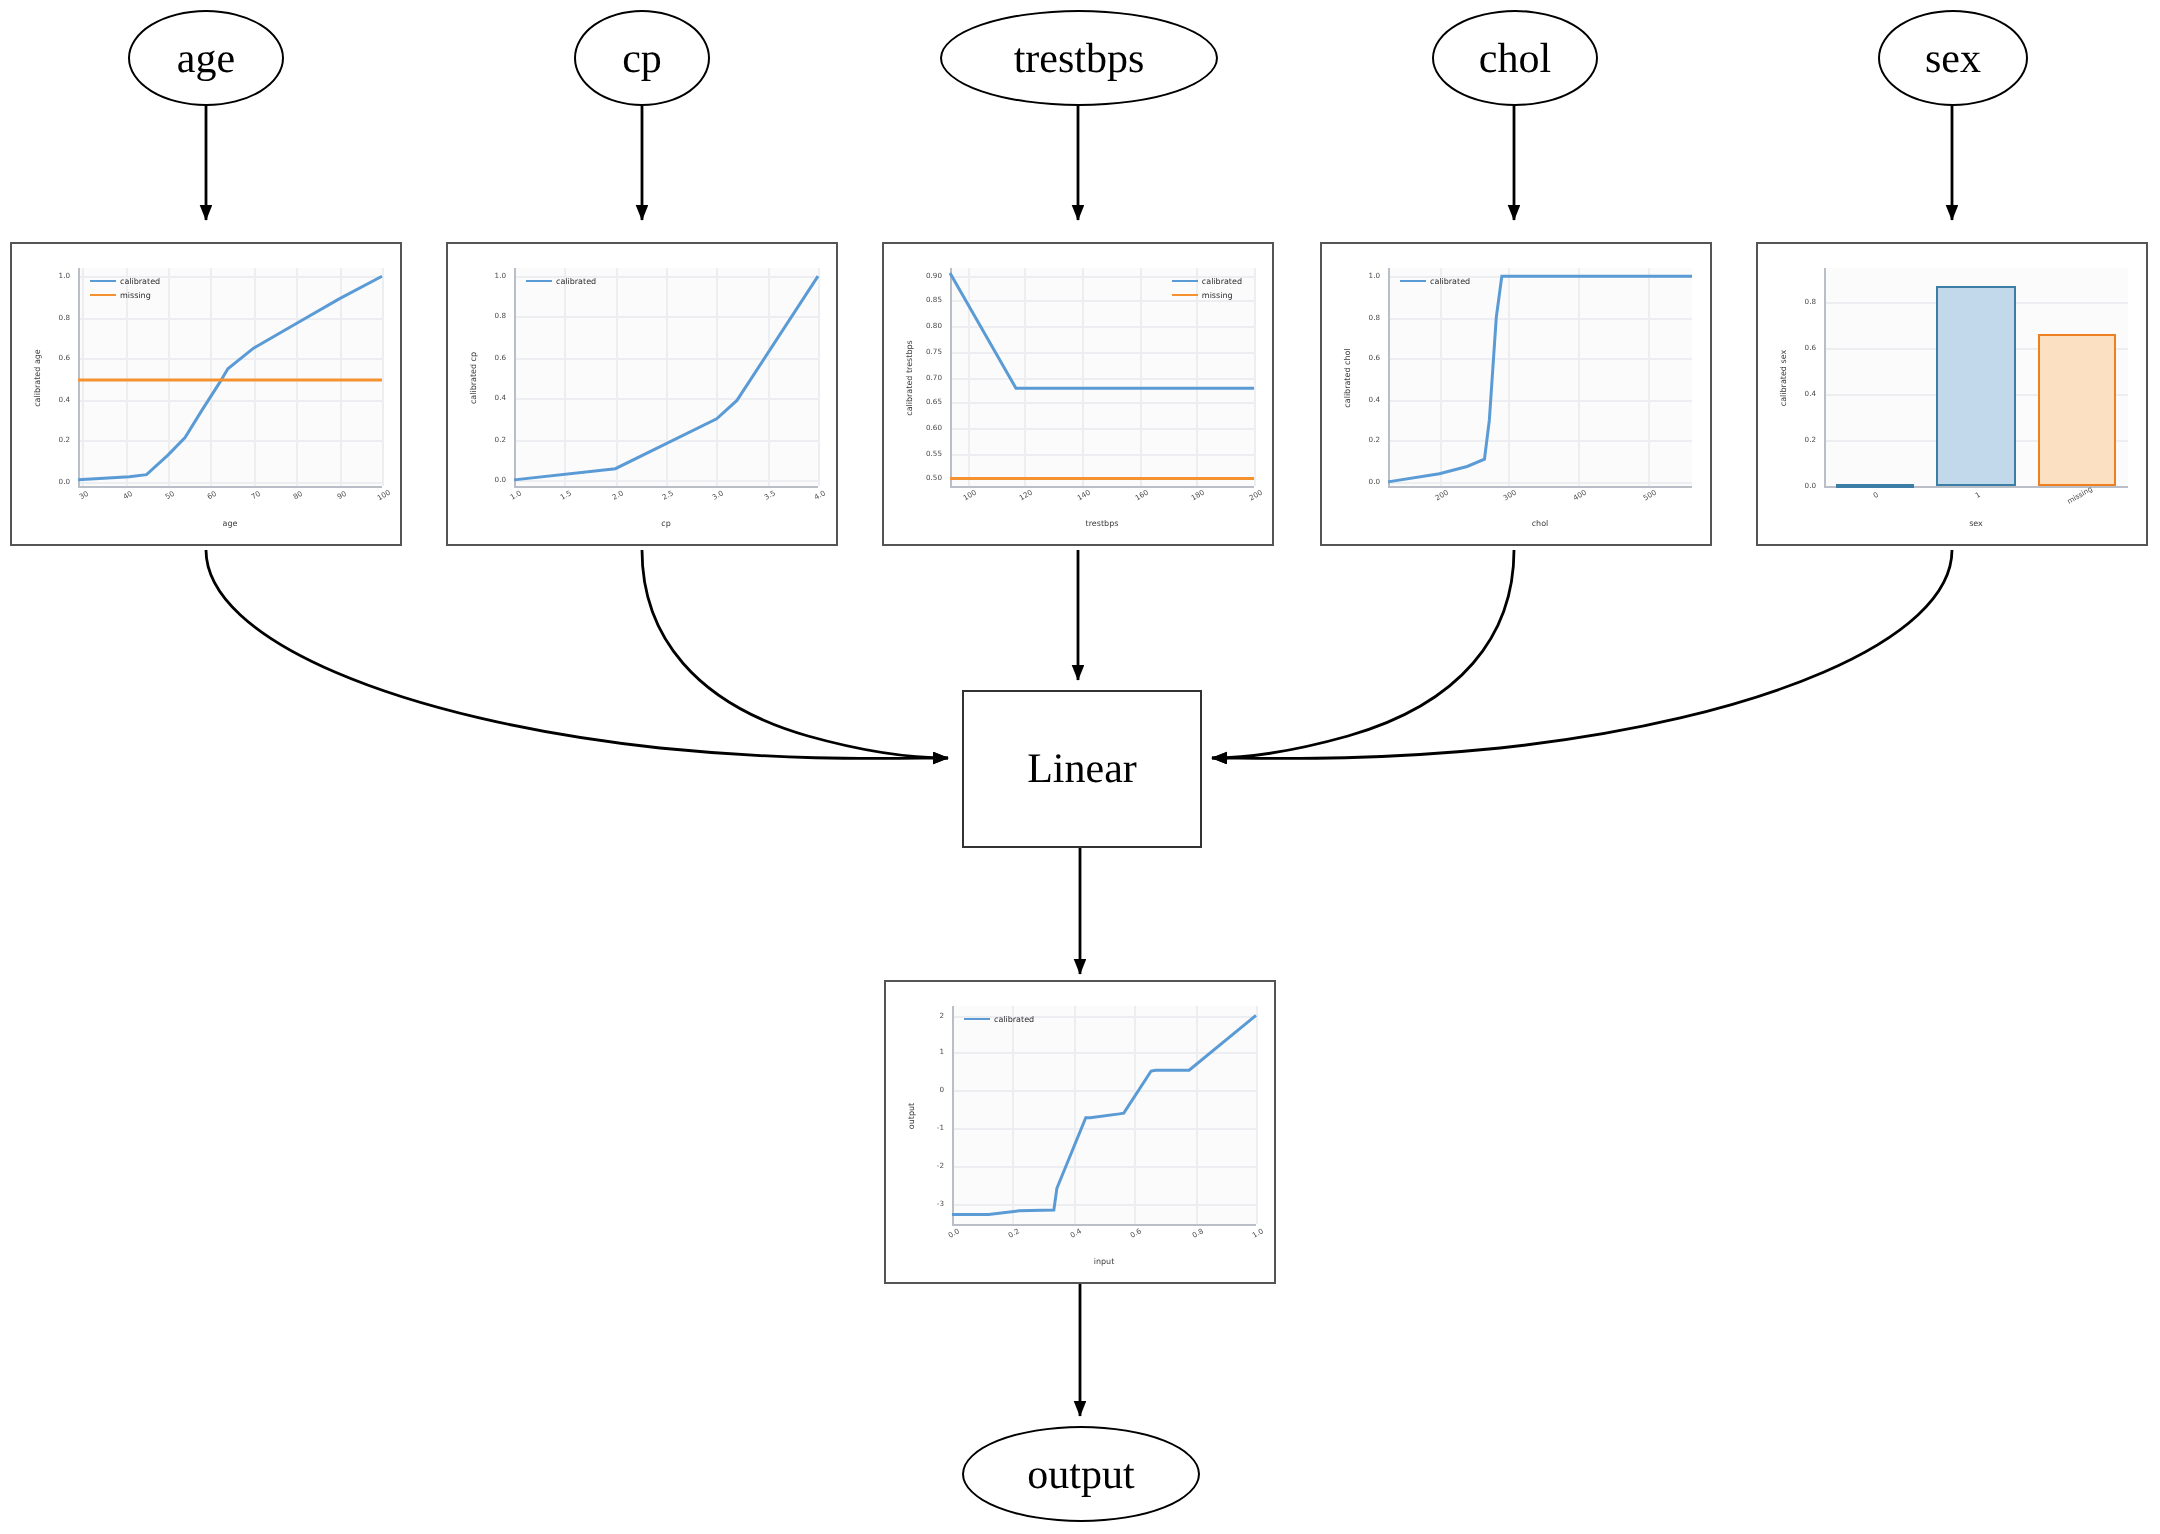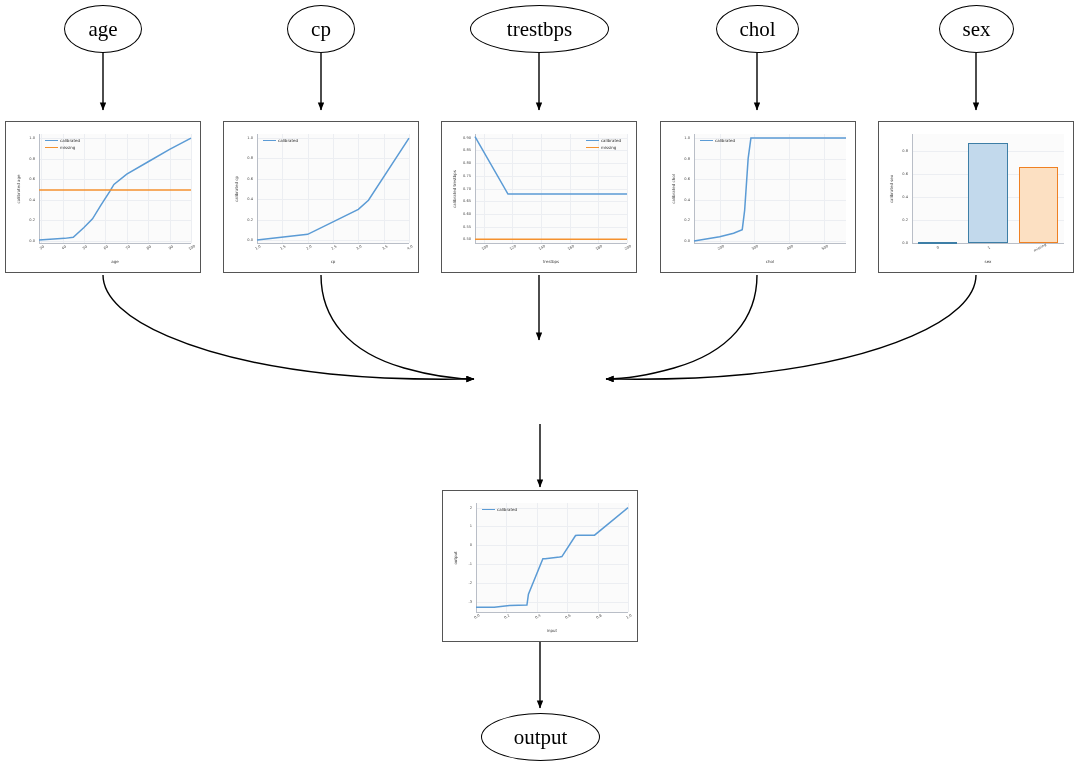--- a/index.html
+++ b/index.html
@@ -184,20 +184,23 @@
   <div class="node-ellipse" style="left:470px; top:5px;  width:139px; height:48px;">
     <span>trestbps</span>
   </div>
   <div class="node-ellipse" style="left:716px; top:5px;  width:83px;  height:48px;">
     <span>chol</span>
   </div>
   <div class="node-ellipse" style="left:939px; top:5px;  width:75px;  height:48px;">
     <span>sex</span>
   </div>
 
+  <div class="node-box" style="left:481px; top:345px; width:120px; height:79px;">
+    <span>Linear</span>
+  </div>
 
   <div class="node-ellipse" style="left:481px; top:713px; width:119px; height:48px;">
     <span>output</span>
   </div>
 
   <div class="chart-panel" style="left:5px;   top:121px; width:196px; height:152px;">
     <div class="chart-inner" id="chart-age">
         <div class="plot-area" style="left: 30px; top: 9px; width: 152px; height: 109px;">
           <div class="gridline h" style="top: 106.943px; background: rgb(236, 238, 242);"></div>
           <div class="gridline h" style="top: 86.3774px; background: rgb(236, 238, 242);"></div>

